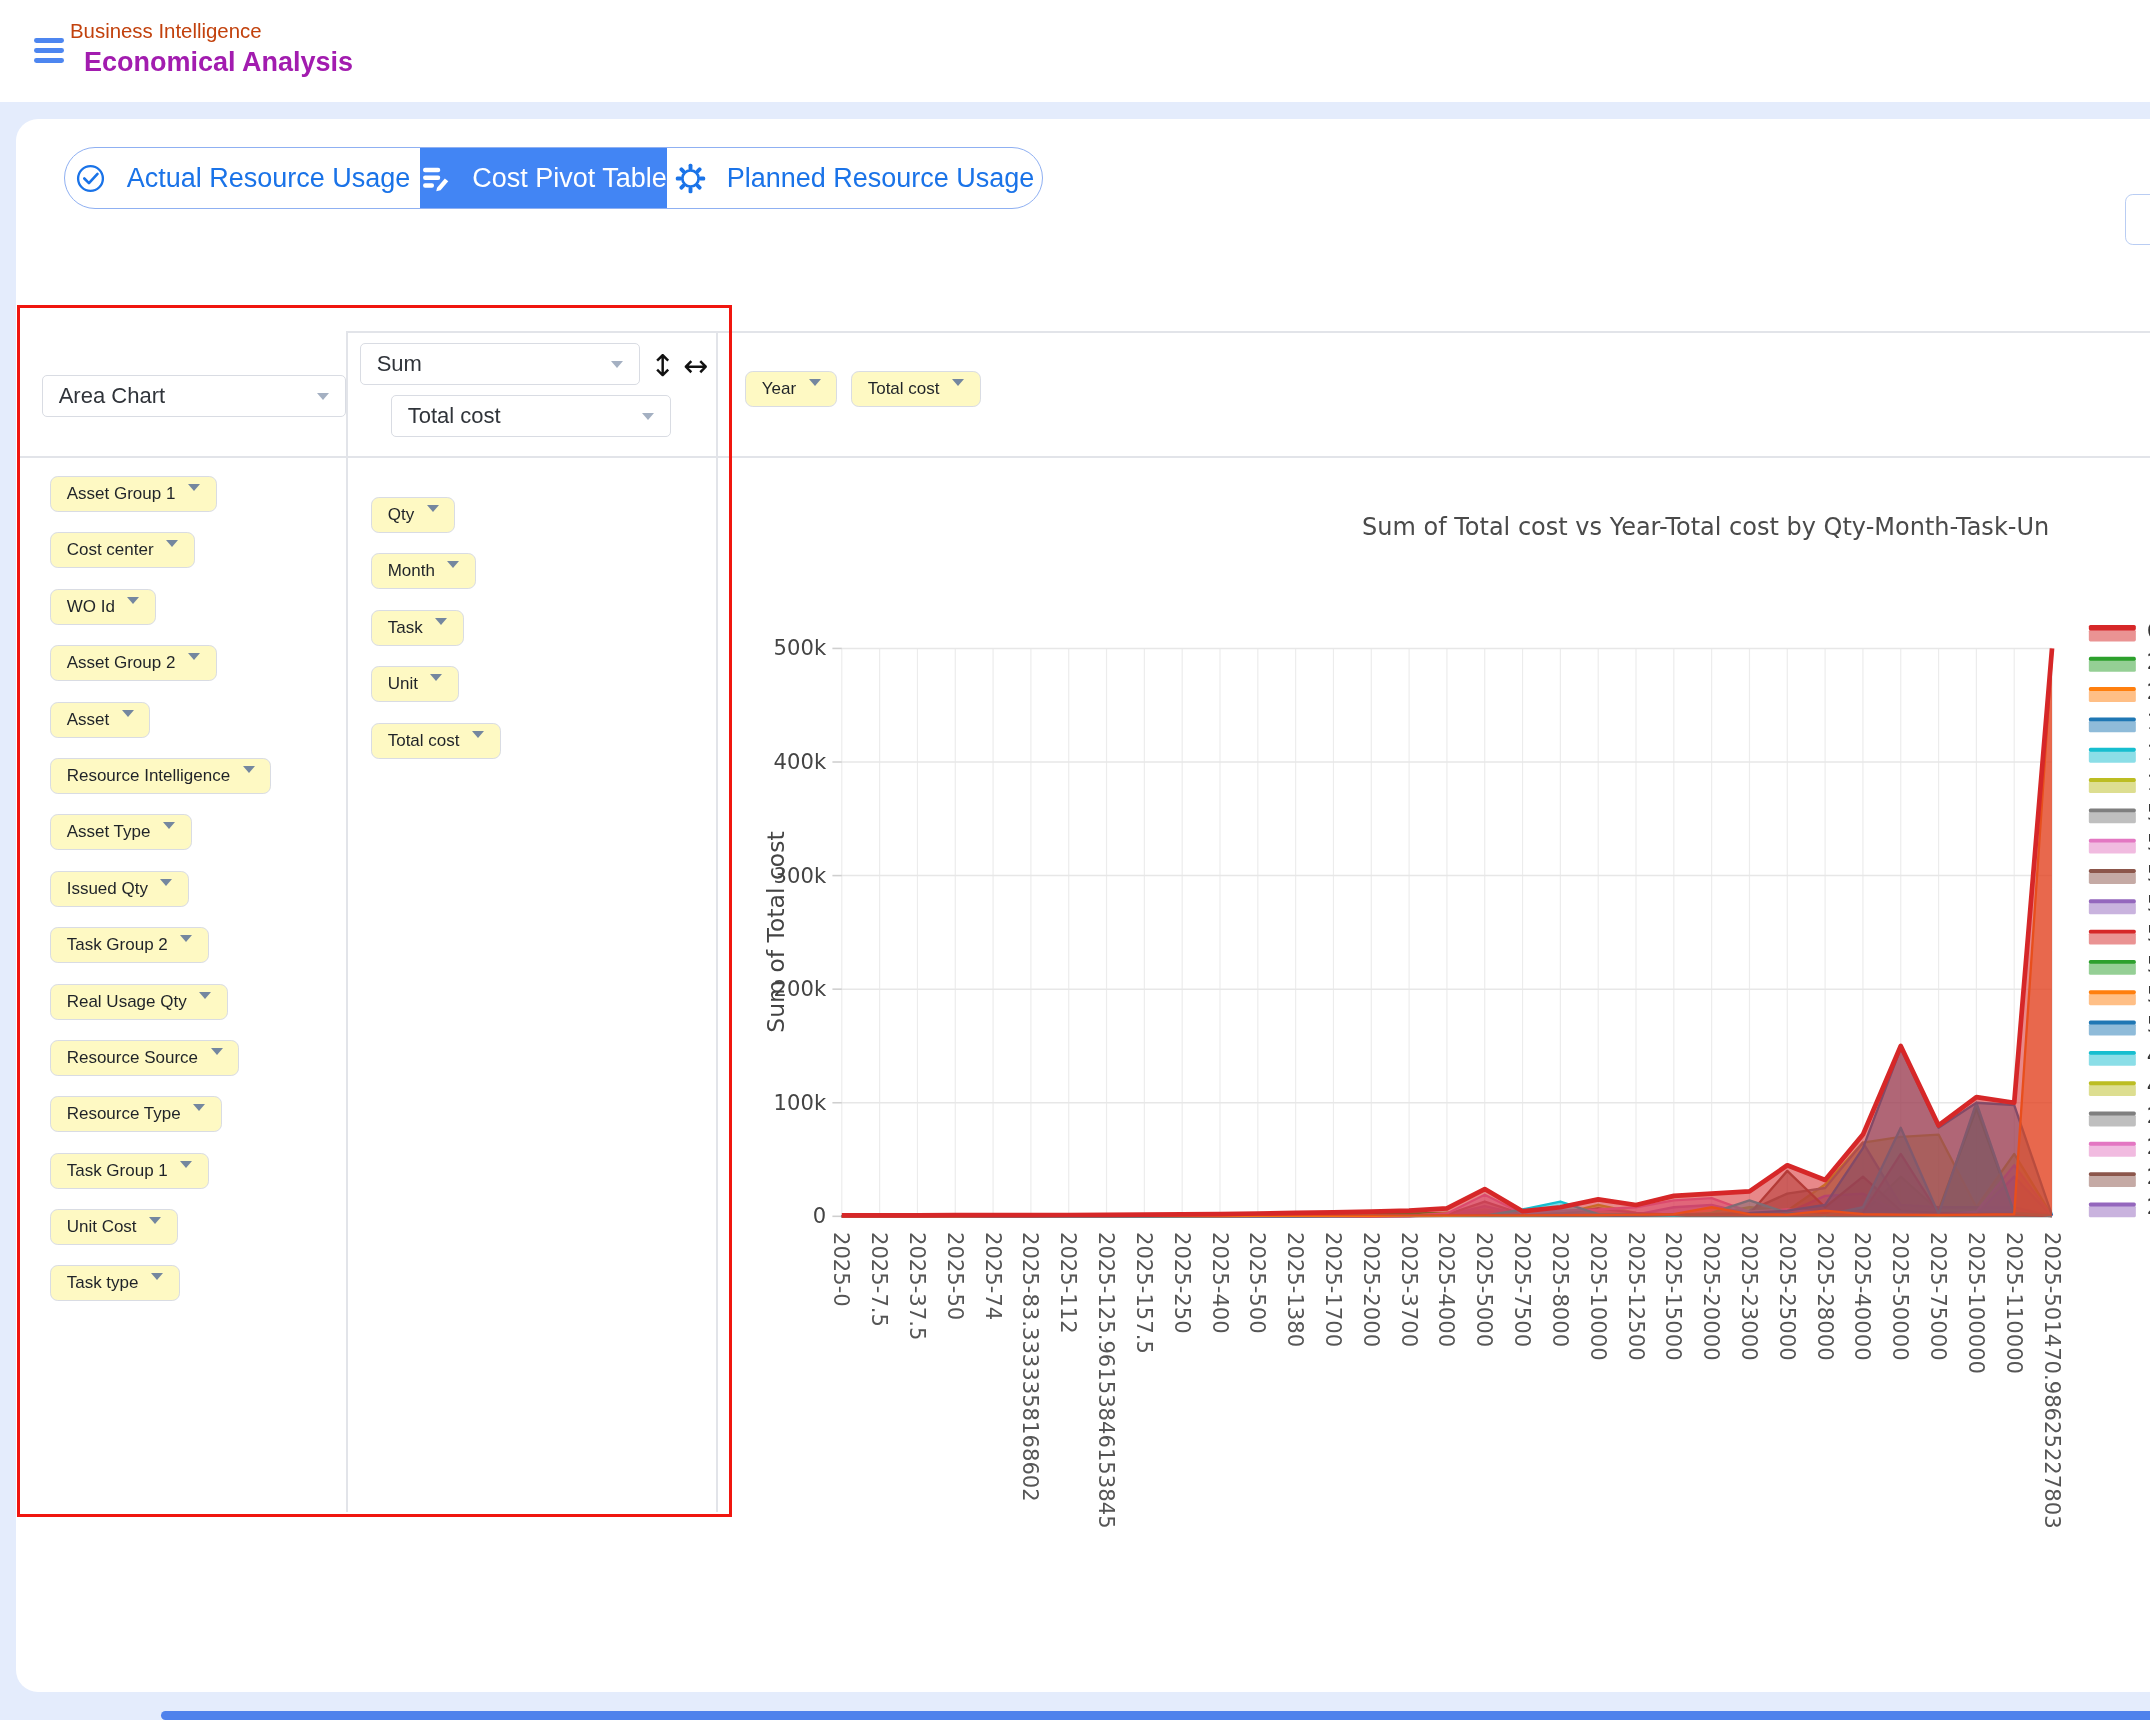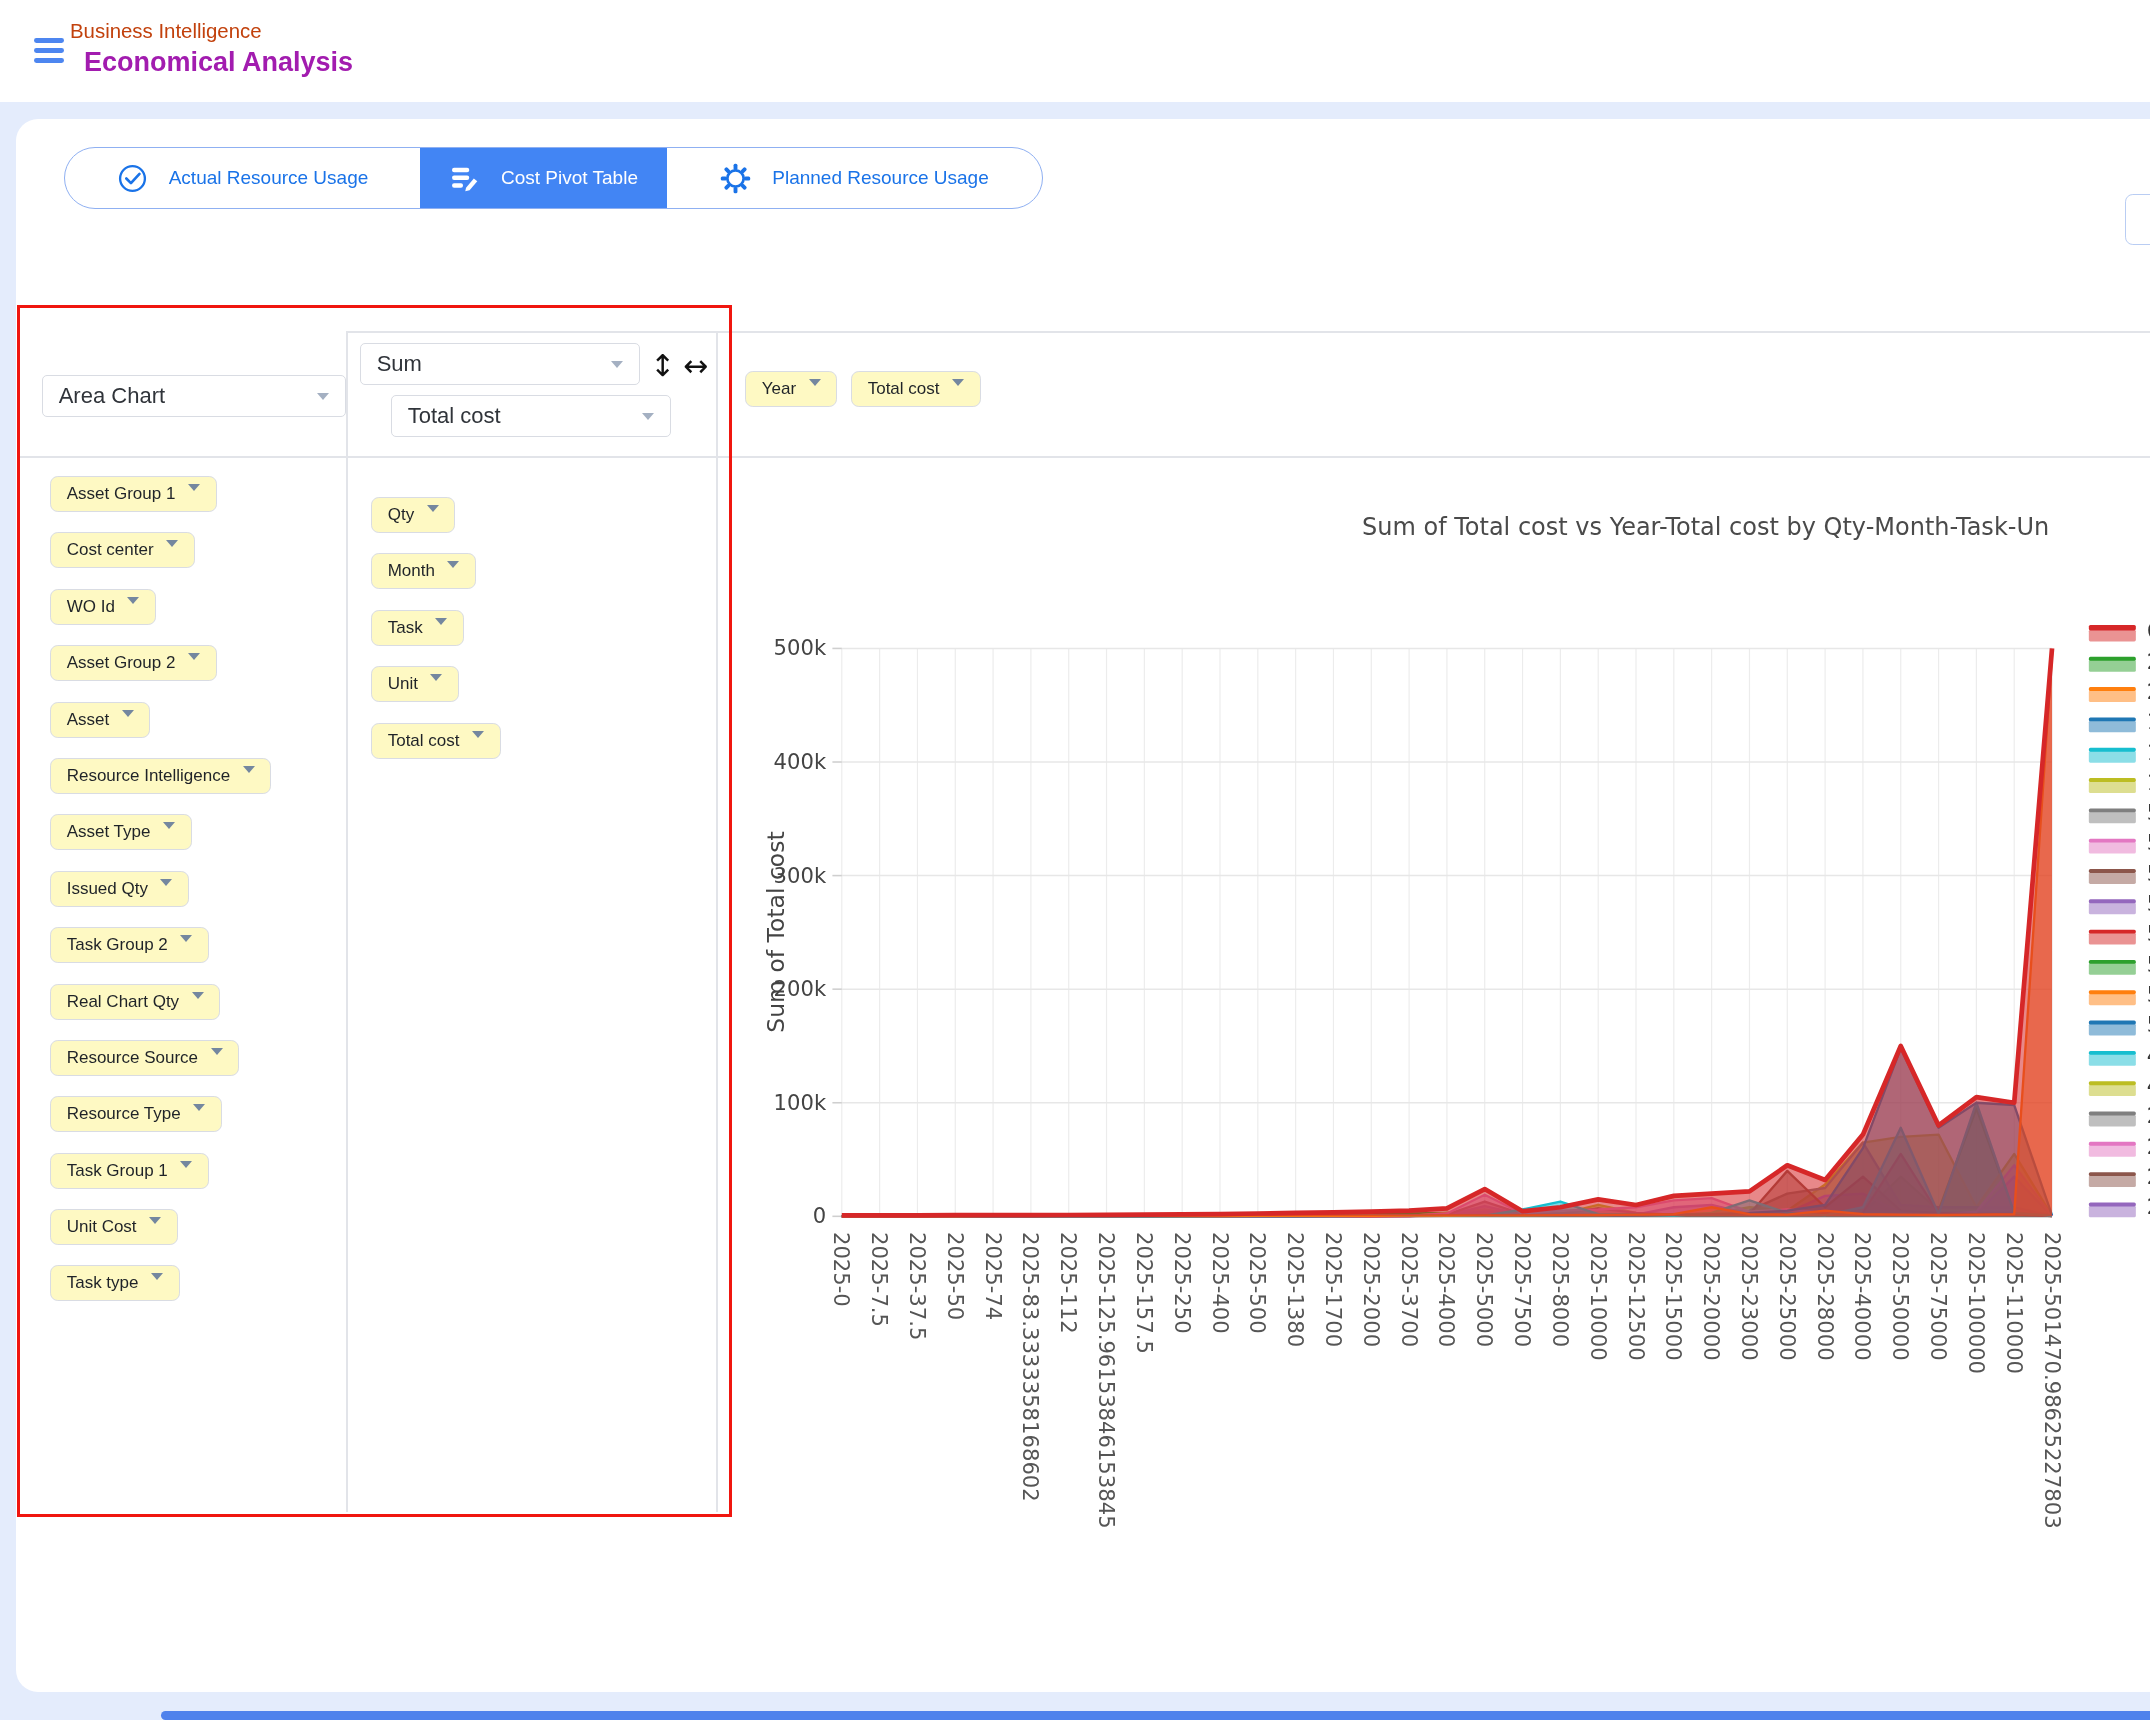--- a/index.html
+++ b/index.html
@@ -12,21 +12,21 @@
   .app-subtitle{position:absolute;left:70px;top:20.4px;font-size:20.4px;color:#c2410c;}
   .app-title{position:absolute;left:84px;top:47px;font-size:27px;color:#a21caf;font-weight:bold;}
   
   .page-bg{position:absolute;left:0;top:102px;width:2151px;height:1619px;background:#e4ecfc;}
   .main-card{position:absolute;left:15.7px;top:119px;width:2135px;height:1573px;background:#fff;
              border-radius:22px 0 0 22px;}
   .bottom-bar{position:absolute;left:161px;top:1711px;width:1989px;height:9.4px;background:#4f82ec;border-radius:4.7px 0 0 4.7px;}
   
   .tab-group{position:absolute;left:64px;top:147px;height:62px;display:flex;border:1.6px solid #8fb0f2;
              border-radius:31px;background:#fff;overflow:hidden;box-sizing:border-box;}
-  .tab{display:flex;align-items:center;justify-content:center;gap:21px;font-size:19px;color:#1a73e8;
+  .tab{display:flex;align-items:center;justify-content:center;gap:21px;font-size:27px;color:#1a73e8;
        cursor:pointer;box-sizing:border-box;}
   .tab.active{background:#4285f4;color:#fff;}
   .tab .ticon{width:31px;height:31px;flex:0 0 auto;}
   
   .header-action-box{position:absolute;left:2125px;top:194px;width:55px;height:49px;background:#fff;
                      border:1.6px solid #b9cdf3;border-radius:7.8px;}
   
   .grid-line{position:absolute;background:#e2e4e9;}
   
   .annotation-rect{position:absolute;left:16.5px;top:305px;width:715px;height:1212px;
@@ -168,21 +168,21 @@
     </div>
     <div class="chip">
       <span>Issued Qty</span>
       <span class="caret"></span>
     </div>
     <div class="chip">
       <span>Task Group 2</span>
       <span class="caret"></span>
     </div>
     <div class="chip">
-      <span>Real Chart Qty</span>
+      <span>Real Usage Qty</span>
       <span class="caret"></span>
     </div>
     <div class="chip">
       <span>Resource Source</span>
       <span class="caret"></span>
     </div>
     <div class="chip">
       <span>Resource Type</span>
       <span class="caret"></span>
     </div>

